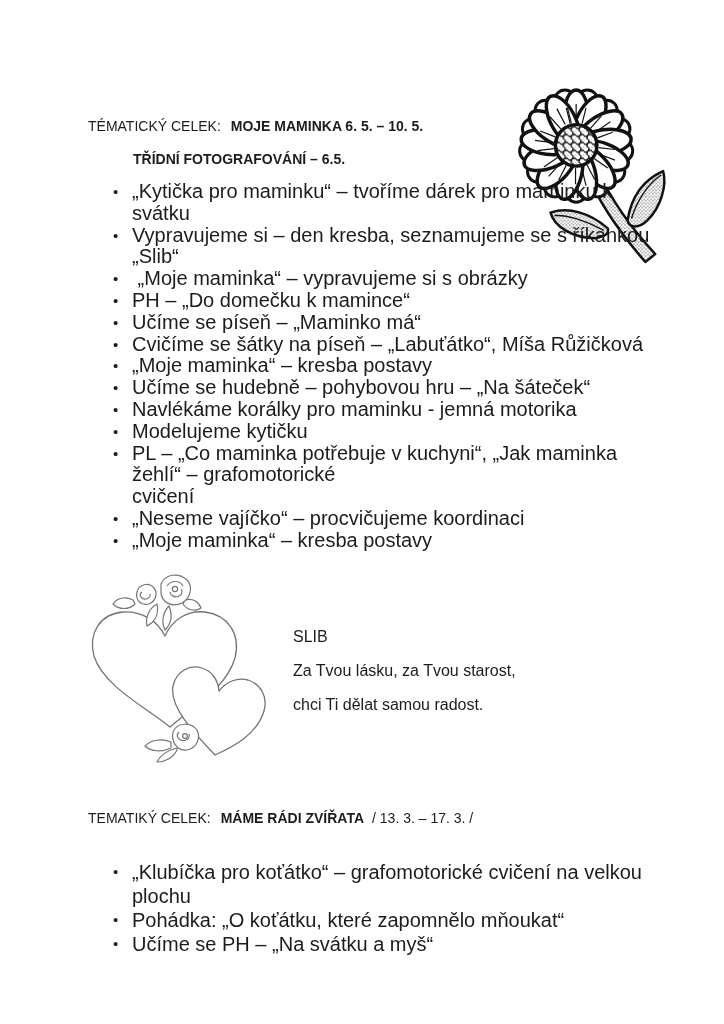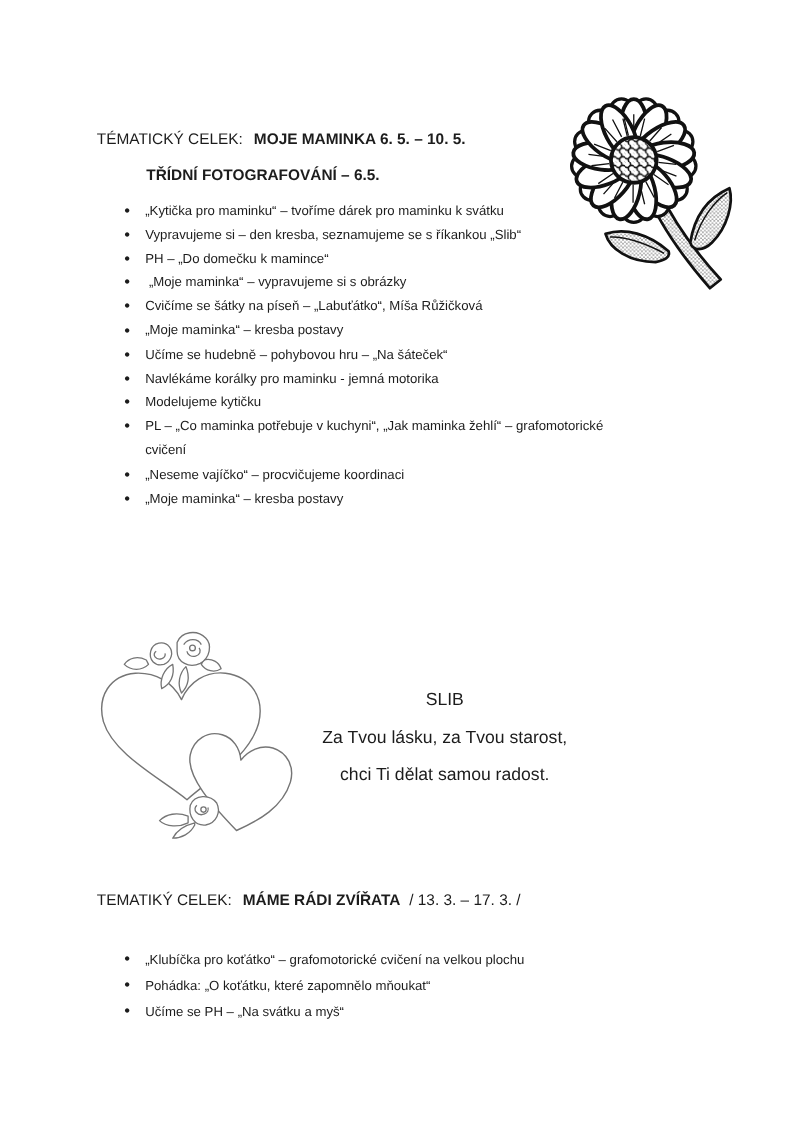--- a/index.html
+++ b/index.html
@@ -20,21 +20,21 @@
   .sec-title .label { font-weight: 400; }
   .sec-title .value { font-weight: 700; margin-left: 10px; }
   .sec-title .dates { font-weight: 400; margin-left: 8px; }
   .sec-subtitle { font-size: 14px; font-weight: 700; white-space: nowrap; }
 
   
   ul.bullets { list-style: none; margin: 0; padding: 0; }
   ul.bullets li {
     position: relative;
     padding-left: 20px;
-    font-size: 12px;
+    font-size: 20px;
     white-space: pre-wrap;
   }
   ul.bullets-1 li { line-height: 21.8px; }
   ul.bullets-2 li { line-height: 24px; }
   ul.bullets li::before {
     content: "\2022";
     position: absolute;
     left: 1px;
     font-size: 15px;
   }
@@ -156,22 +156,23 @@
 
   <div class="abs sec-title" style="left:88px; top:118px;">
     <span class="label">TÉMATICKÝ CELEK:</span><span class="value">MOJE MAMINKA  6. 5. – 10. 5.</span>
   </div>
 
   <div class="abs sec-subtitle" style="left:133px; top:151px;">TŘÍDNÍ FOTOGRAFOVÁNÍ – 6.5.</div>
 
   <ul class="abs bullets bullets-1" style="left:112px; top:181px; width:545px;">
     <li>„Kytička pro maminku“ – tvoříme dárek pro maminku k svátku</li>
     <li>Vypravujeme si – den kresba, seznamujeme se s říkankou „Slib“</li>
+    <li> „Moje maminka“ – vypravujeme si s obrázky</li>
     <li>PH – „Do domečku k mamince“</li>
-    <li> „Moje maminka“ – vypravujeme si s obrázky</li>
+    <li>Učíme se píseň – „Maminko má“</li>
     <li>Cvičíme se šátky na píseň – „Labuťátko“, Míša Růžičková</li>
     <li>„Moje maminka“ – kresba postavy</li>
     <li>Učíme se hudebně – pohybovou hru – „Na šáteček“</li>
     <li>Navlékáme korálky pro maminku - jemná motorika</li>
     <li>Modelujeme kytičku</li>
     <li>PL – „Co maminka potřebuje v kuchyni“, „Jak maminka žehlí“ – grafomotorické
 cvičení</li>
     <li>„Neseme vajíčko“ – procvičujeme koordinaci</li>
     <li>„Moje maminka“ – kresba postavy</li>
   </ul>
@@ -201,21 +202,21 @@
       <g fill="#ffffff" stroke="#757575" stroke-width="1.2" stroke-linejoin="round">
         <path d="M86,172 C76,168 66,170 60,176 C66,182 78,182 86,178 Z"></path>
         <path d="M92,180 C88,188 80,192 72,192 C76,184 84,180 92,178 Z"></path>
         <path d="M88,162 C92,152 106,152 112,160 C116,168 112,178 102,180 C92,181 86,172 88,162 Z"></path>
         <path fill="none" d="M94,162 a6,5 0 1 0 10,2"></path>
         <circle cx="100" cy="166" r="2.4"></circle>
       </g>
     </svg>
   </div>
 
-  <div class="abs" style="left:293px; top:612px;text-align:center;">
+  <div class="abs" style="left:293px; top:612px;">
     <p>SLIB</p>
     <p>Za Tvou lásku, za Tvou starost,</p>
     <p>chci Ti dělat samou radost.</p>
   </div>
 
   <div class="abs sec-title" style="left:88px; top:810px;">
     <span class="label">TEMATIKÝ CELEK:</span><span class="value">MÁME RÁDI ZVÍŘATA</span><span class="dates">/ 13. 3. – 17. 3. /</span>
   </div>
 
   <ul class="abs bullets bullets-2" style="left:112px; top:860px; width:545px;">

